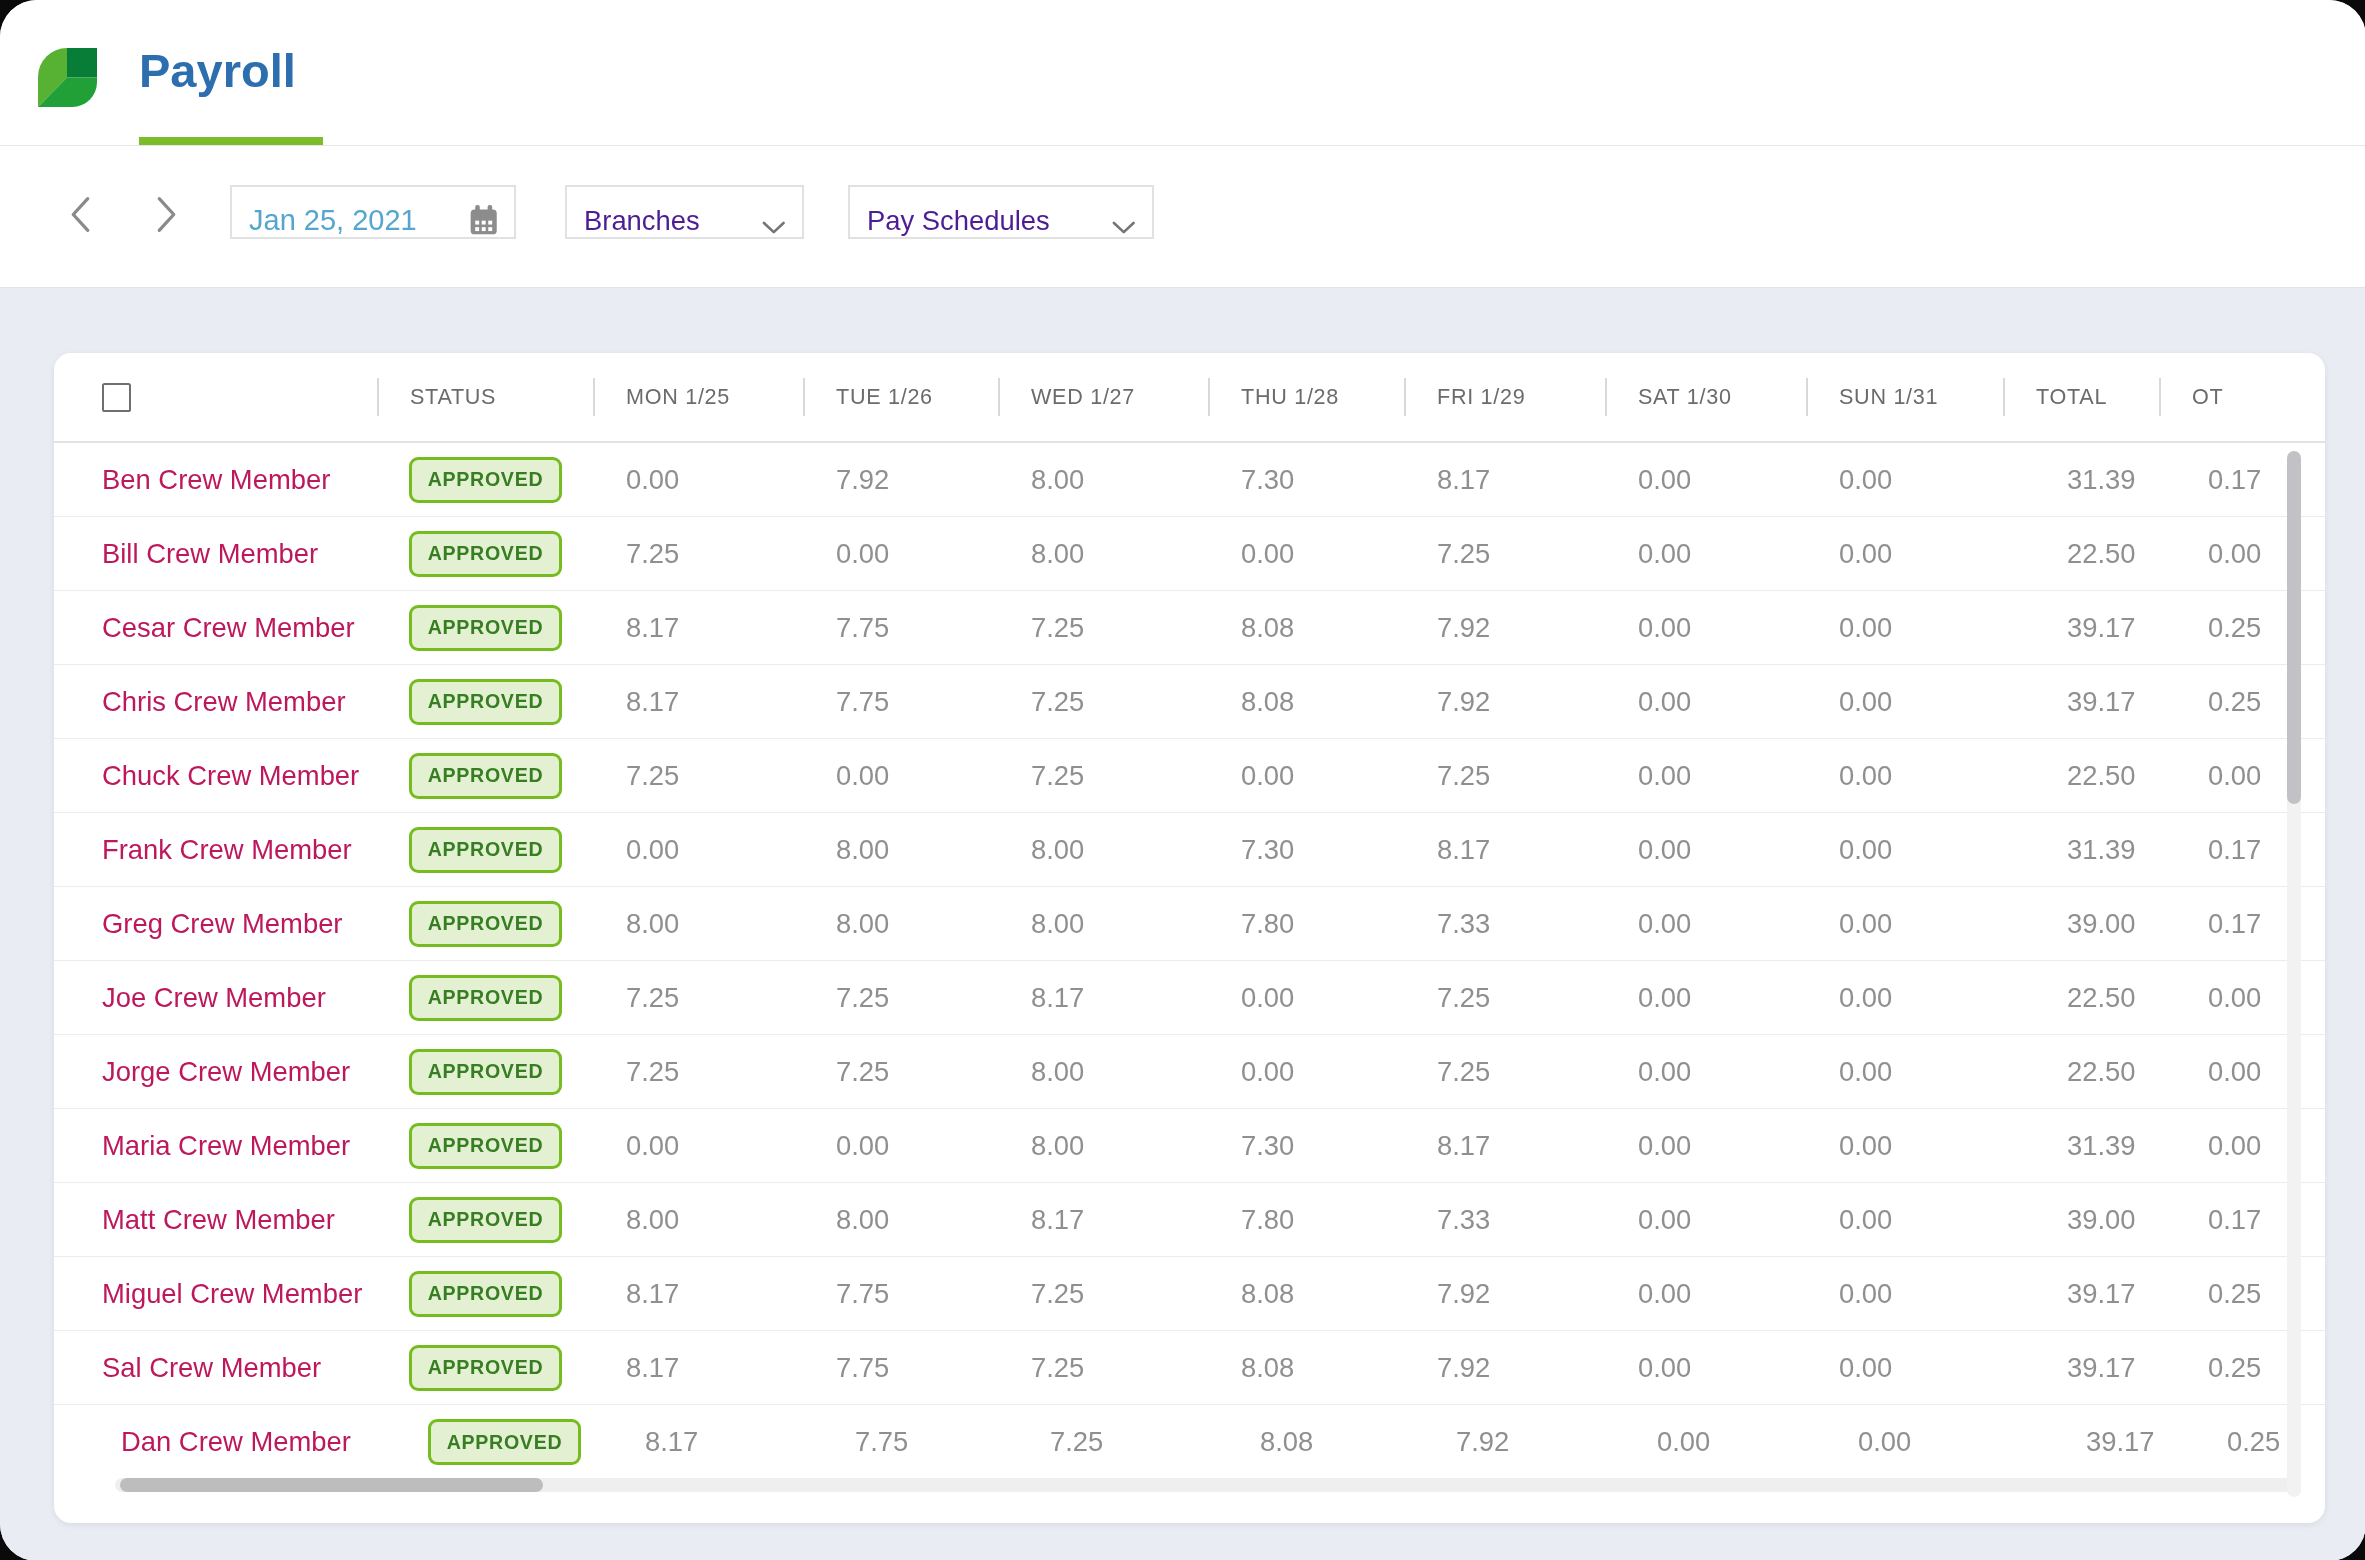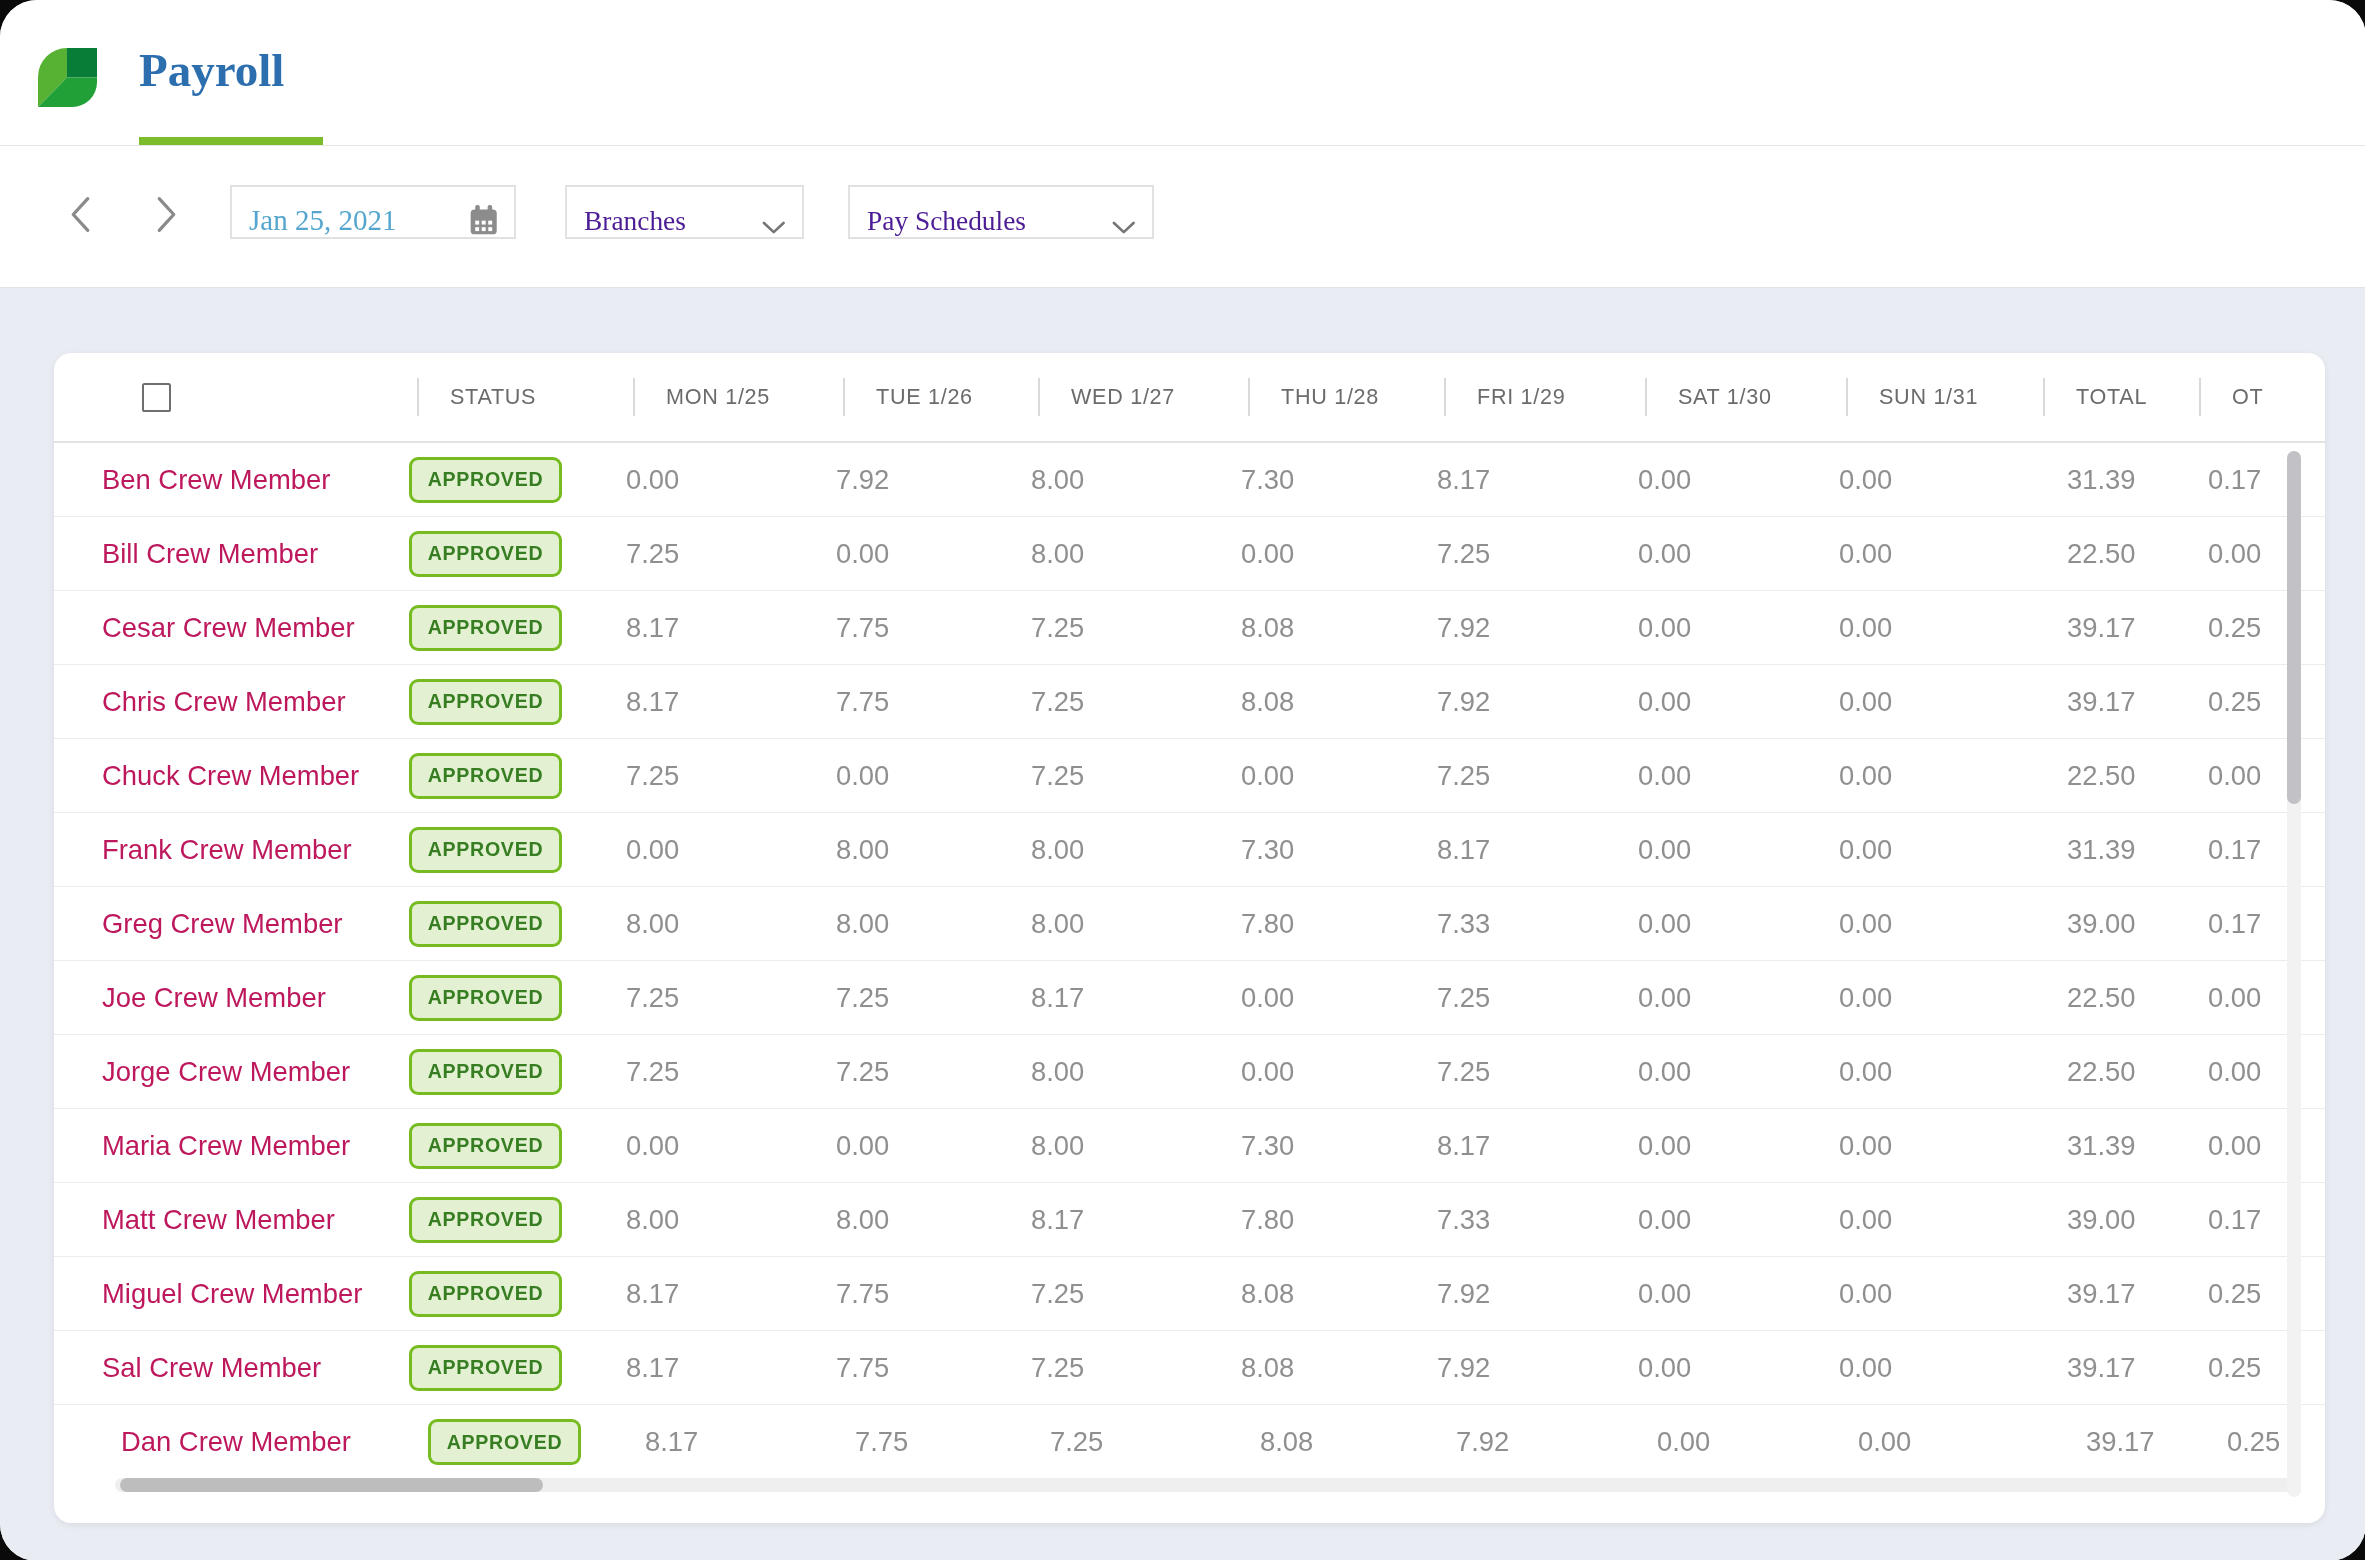--- a/index.html
+++ b/index.html
@@ -5,41 +5,41 @@
   :root{
     --brand-blue:#2D6EAE; --brand-green:#7CBB2A;
     --logo-light-green:#57B233; --logo-dark-green:#077D38; --logo-mid-green:#21A038;
     --date-text:#55A6CE; --badge-bg:#E3F1D2; --badge-border:#76BC21; --badge-text:#377D22;
     --page-bg:#E9EDF3;
   }
   *{margin:0;padding:0;box-sizing:border-box}
   html,body{width:2366px;height:1561px;background:#0a0a0a;font-family:"Liberation Sans",sans-serif;}
   .window{position:relative;width:2366px;height:1561px;border-radius:37px;overflow:hidden;background:var(--page-bg);}
   
-  .topbar{position:absolute;left:0;top:0;width:100%;height:288px;background:#fff;border-bottom:1.3px solid #E3E3E3;box-shadow:0 2px 5.2px rgba(0,0,0,.05);font-family:Liberation Serif, serif;}
+  .topbar{position:absolute;left:0;top:0;width:100%;height:288px;background:#fff;border-bottom:1.3px solid #E3E3E3;box-shadow:0 2px 5.2px rgba(0,0,0,.05);}
   .header-row{position:relative;height:146px;border-bottom:1.3px solid #E6E6E6;}
   .logo{position:absolute;left:38px;top:47px;width:59px;height:61px;}
   .page-title{position:absolute;left:139px;top:43px;font-size:47px;font-weight:700;color:var(--brand-blue);letter-spacing:0;}
   .tab-underline{position:absolute;left:139px;bottom:0px;width:184px;height:7.8px;background:var(--brand-green);}
   
   .toolbar{position:relative;height:140px;background:#fff;}
   .nav-btn{position:absolute;top:48px;width:39px;height:43px;background:none;border:none;cursor:pointer;display:flex;align-items:center;justify-content:center;}
   .nav-prev{left:61px;} .nav-next{left:147px;}
   .field{position:absolute;top:39px;height:54px;background:#fff;border:2px solid #E1E1E1;display:flex;align-items:flex-end;justify-content:space-between;padding:0 17px;cursor:pointer;}
   .date-field{left:230px;width:286px;}
   .date-text{font-size:29px;color:var(--date-text);}
   .dd-branches{left:565px;width:239px;}
   .dd-pay{left:848px;width:306px;}
   .dd-label{font-size:27.4px;color:#4c1d95;}
   
   .content{position:absolute;left:0;top:288px;width:100%;height:1273px;background:var(--page-bg);}
   .card{position:relative;margin:65px 0 0 54px;width:2271px;height:1170px;background:#fff;border-radius:17px;box-shadow:0 2px 7.8px rgba(0,0,0,.07);overflow:hidden;}
   .grid{display:grid;grid-template-columns:323px 216px 210px 195px 210px 196px 201px 201px 197px 156px 166px;}
   .thead{height:90px;border-bottom:2px solid #E3E3E3;align-items:center;}
-  .th{position:relative;height:100%;display:flex;align-items:center;padding-left:33px;font-size:21.6px;font-weight:500;color:#6B6B6B;letter-spacing:0.7px;white-space:nowrap;margin-left:40px;}
+  .th{position:relative;height:100%;display:flex;align-items:center;padding-left:33px;font-size:21.6px;font-weight:500;color:#6B6B6B;letter-spacing:0.7px;white-space:nowrap;}
   .th:first-child{padding-left:48px;}
   .th:not(:first-child)::before{content:"";position:absolute;left:0;top:50%;transform:translateY(-50%);width:2px;height:38px;background:#D9D9D9;}
   .checkbox{width:29px;height:29px;border:2.6px solid #6F6F6F;border-radius:2.6px;background:#fff;cursor:pointer;}
   .trow{height:74px;align-items:center;border-bottom:1.3px solid #ECECEC;}
   .trow:last-child{border-bottom:none;margin-left:19px;}
   .cell{padding-left:33px;font-size:27.4px;color:#8F8F8F;white-space:nowrap;overflow:hidden;}
   .name-cell{padding-left:48px;color:#be185d;}
   .status-cell{padding-left:32px;}
   .trow .cell:nth-child(10){padding-left:64px;}
   .trow .cell:nth-child(11){padding-left:49px;}

